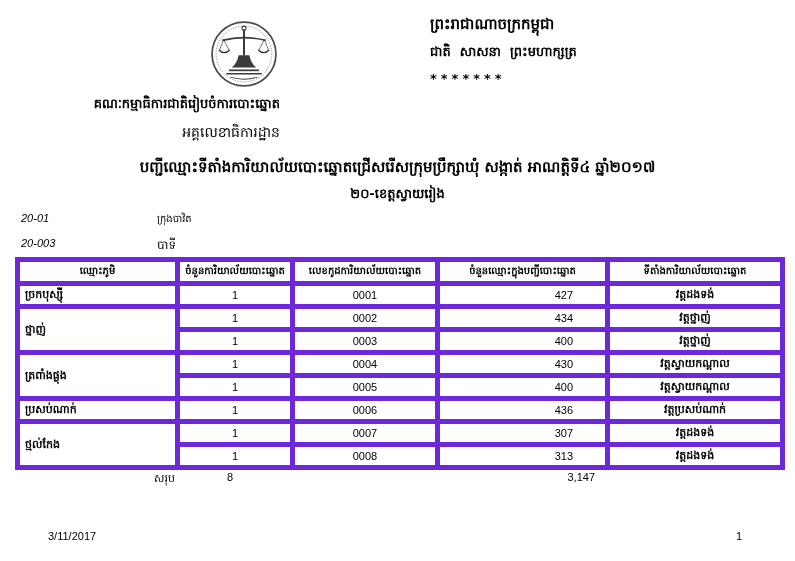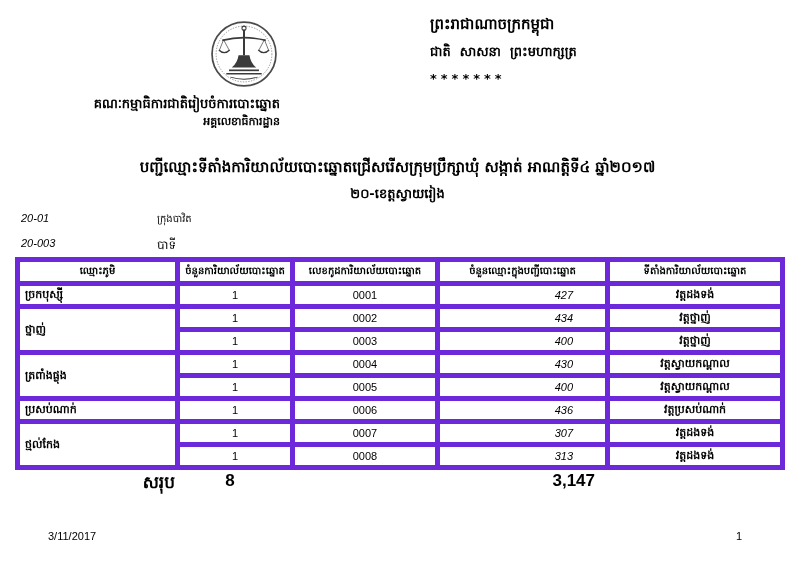--- a/index.html
+++ b/index.html
@@ -11,43 +11,43 @@
   }
   
   .hdr-right { position:absolute; left:430px; top:14px; width:365px; }
   .hdr-right .l1 { font-size:15px; font-weight:bold; }
   .hdr-right .l2 { font-size:13px; font-weight:bold; margin-top:7px; white-space:pre; }
   .hdr-right .stars { font-size:13px; font-weight:bold; letter-spacing:4px; margin-top:9px; }
   
   .hdr-left { position:absolute; left:8px; top:20px; width:272px; text-align:right; }
   .seal { width:72px; height:68px; display:inline-block; }
   .org1 { font-size:13px; font-weight:bold; margin-top:3px; }
-  .org2 { font-size:11px; font-weight:bold; }
+  .org2 { font-size:14px; font-weight:normal; margin-top:9px; }
   .org3 { font-size:11px; font-weight:bold; margin-top:9px; }
   
   .title-blk { position:absolute; left:0; top:157px; width:795px; text-align:center; }
   .title-l1 { font-size:15px; font-weight:bold; }
   .title-l2 { font-size:13px; font-weight:bold; margin-top:6px; }
   
   .sec-row { position:absolute; left:0; width:795px; }
   .sec-code { position:absolute; left:21px; font-size:11px; font-style:italic; font-family:"Liberation Sans", sans-serif; }
   .sec-name { position:absolute; left:157px; font-size:12px; }
   .sec-name.b { font-weight:normal; font-size:10px; }
   
   table.poll { position:absolute; left:15px; top:257px; width:765px; border-collapse:collapse; table-layout:fixed; }
   table.poll th, table.poll td { border:5px solid #6d28d9; overflow:hidden; }
   table.poll th { height:24px; font-size:10px; font-weight:bold; text-align:center; vertical-align:middle; }
   table.poll td { height:23px; font-size:11px; vertical-align:middle; }
   td.village { text-align:left; padding-left:5px; font-weight:bold; font-size:11px; }
   td.center  { text-align:center; }
   td.num     { font-family:"Liberation Sans", sans-serif; font-size:11px; }
-  td.right   { text-align:right; padding-right:32px;font-style:italic; }
+  td.right   { text-align:right; padding-right:32px; }
   td.khmer   { font-weight:bold; font-size:10px; text-align:center; }
   
-  .total-row { position:absolute; left:15px; top:471px; width:765px; height:20px; font-weight:bold; font-size:17px; }
+  .total-row { position:absolute; left:15px; top:471px; width:765px; height:20px; font-weight:normal; font-size:11px; }
   .total-label { position:absolute; left:55px; width:105px; text-align:right; }
   .total-offices { position:absolute; left:185px; width:60px; text-align:center; font-family:"Liberation Sans", sans-serif; }
   .total-voters { position:absolute; left:420px; width:160px; text-align:right; font-family:"Liberation Sans", sans-serif; }
   
   .footer-date { position:absolute; left:48px; top:530px; font-size:11px; font-family:"Liberation Sans", sans-serif; }
   .footer-page { position:absolute; left:736px; top:530px; font-size:11px; font-family:"Liberation Sans", sans-serif; }
 </style>
 </head>
 <body>
 

